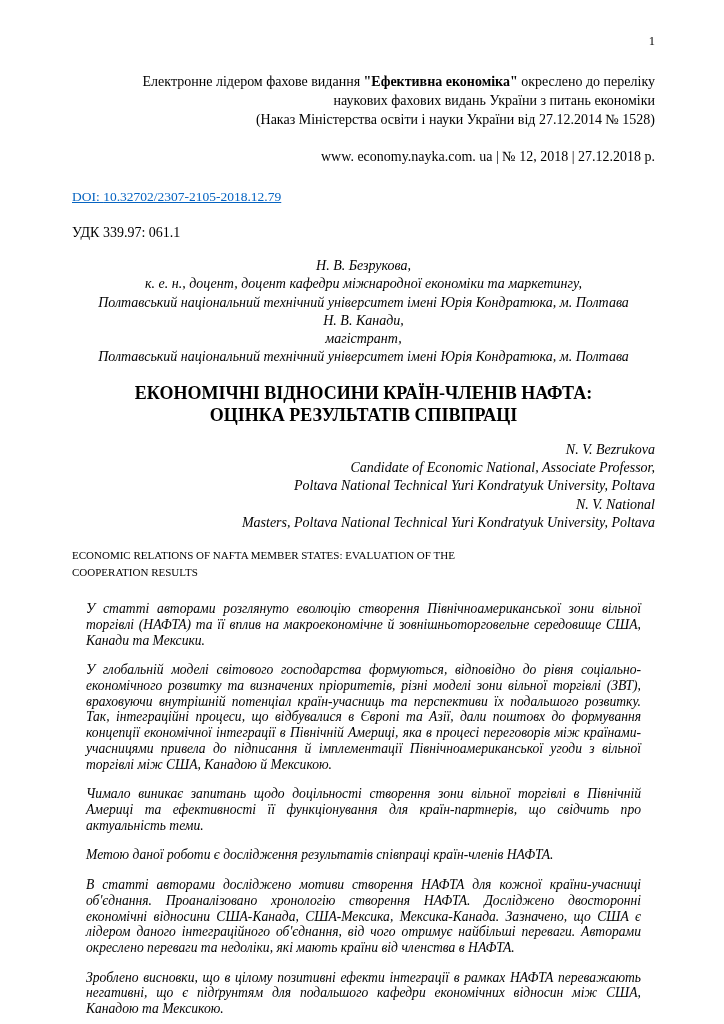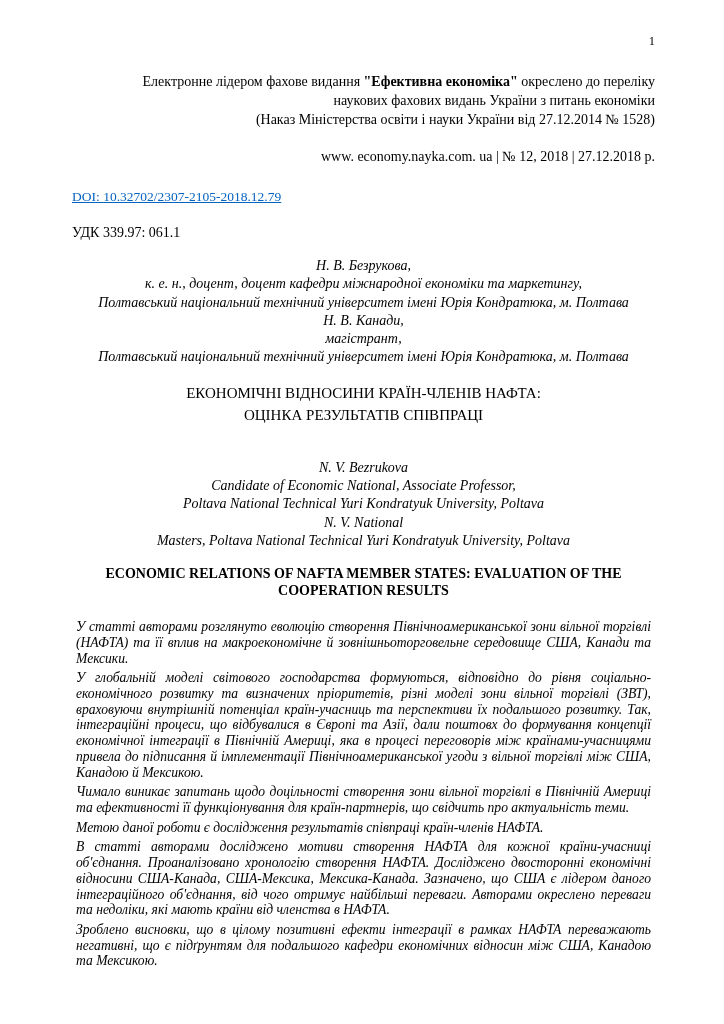--- a/index.html
+++ b/index.html
@@ -30,45 +30,45 @@
   .doi-line { margin: 22px 0 0 0; font-size: 13.5px; line-height: 17px; }
   .doi-link { color: #0563C1; text-decoration: underline; cursor: pointer; }
   .udk { margin: 19px 0 0 0; font-size: 14px; line-height: 17px; }
   .authors-ua, .authors-en {
     text-align: center;
     font-style: italic;
     font-size: 14px;
     line-height: 18.3px;
   }
   .authors-ua { margin-top: 16px; }
-  .authors-en { margin-top: 33px; }
+  .authors-en { margin-top: 15px; text-align: right; }
   .authors-ua p, .authors-en p { margin: 0; }
   .title-ua {
     margin: 15px 0 0 0;
     text-align: center;
-    font-weight: normal;
-    font-size: 15px;
+    font-weight: bold;
+    font-size: 18px;
     line-height: 22px;
   }
   .title-en {
     margin: 15px 0 0 0;
-    text-align: center;
-    font-weight: bold;
-    font-size: 14px;
+    text-align: left;
+    font-weight: normal;
+    font-size: 11px;
     line-height: 17px;
   }
   .title-ua div, .title-en div { margin: 0; }
   .abstract {
     margin-top: 20px;
     font-style: italic;
     font-size: 13.6px;
     line-height: 15.7px;
     text-align: justify;
   }
-  .abstract p { margin: 4px; }
+  .abstract p { margin: 14px; }
 </style>
 </head>
 <body>
 
 <div class="page">
   <div class="content">
 
     <div class="page-number">1</div>
 
     <div class="journal-header">

